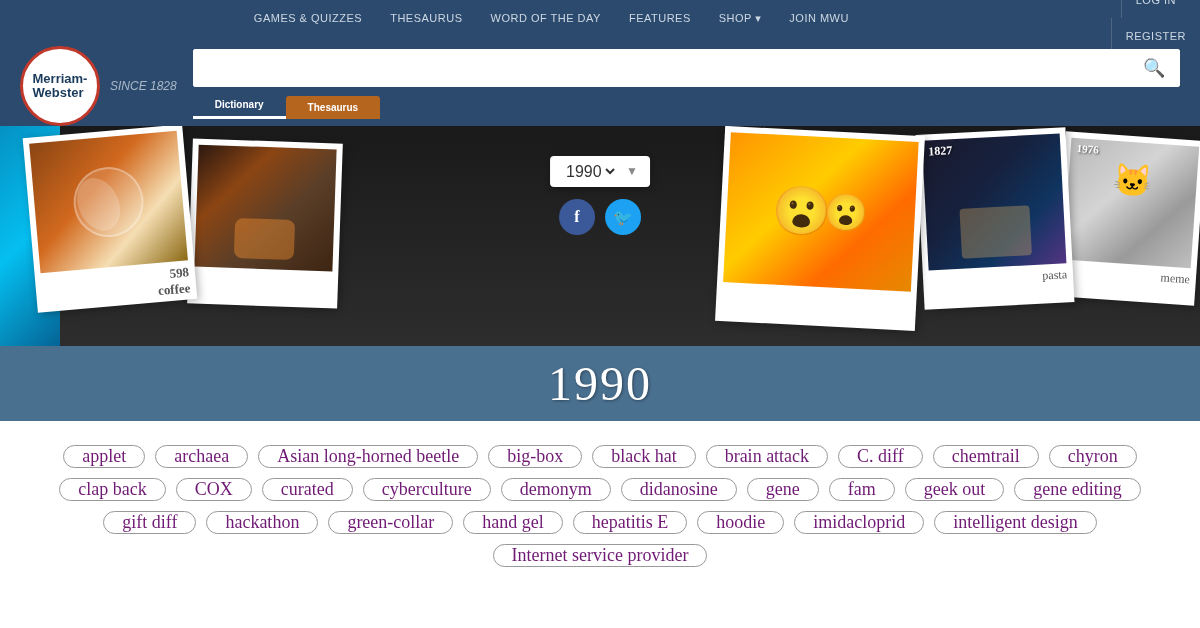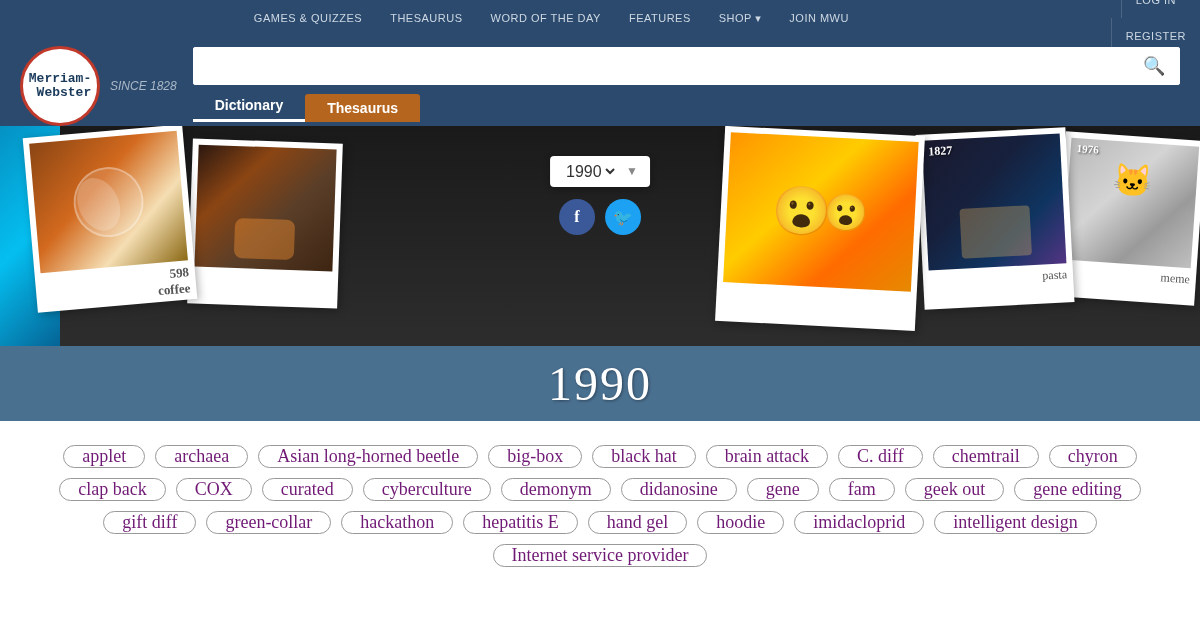--- a/index.html
+++ b/index.html
@@ -78,22 +78,22 @@
       display: flex;
       flex-direction: column;
       align-items: center;
       justify-content: center;
       padding: 6px;
     }
     .logo-text-mw {
       font-size: 13px;
       font-weight: bold;
       color: #1a3a5c;
-      font-family: Liberation Mono, monospace;
-      text-align: right;
+      font-family: Liberation Sans, sans-serif;
+      text-align: left;
       line-height: 1.1;
     }
     .logo-since {
       color: #aab8c7;
       font-size: 12px;
       font-family: Arial, sans-serif;
       font-style: italic;
       white-space: nowrap;
     }
     .search-area {
@@ -132,21 +132,21 @@
       font-size: 18px;
     }
     .tabs-row {
       display: flex;
       align-items: flex-end;
       gap: 0;
     }
     .tab {
       padding: 6px 22px;
       font-family: Arial, sans-serif;
-      font-size: 14px;
+      font-size: 10px;
       cursor: pointer;
       border-radius: 3px 3px 0 0;
       font-weight: bold;
     }
     .tab-dictionary {
       background: transparent;
       color: #fff;
       border-bottom: 3px solid #fff;
     }
     .tab-thesaurus {
@@ -426,22 +426,22 @@
       <span class="word-pill">COX</span>
       <span class="word-pill">curated</span>
       <span class="word-pill">cyberculture</span>
       <span class="word-pill">demonym</span>
       <span class="word-pill">didanosine</span>
       <span class="word-pill">gene</span>
       <span class="word-pill">fam</span>
       <span class="word-pill">geek out</span>
       <span class="word-pill">gene editing</span>
       <span class="word-pill">gift diff</span>
+      <span class="word-pill">hackathon</span>
       <span class="word-pill">green-collar</span>
-      <span class="word-pill">hackathon</span>
+      <span class="word-pill">hand gel</span>
       <span class="word-pill">hepatitis E</span>
-      <span class="word-pill">hand gel</span>
       <span class="word-pill">hoodie</span>
       <span class="word-pill">imidacloprid</span>
       <span class="word-pill">intelligent design</span>
       <span class="word-pill">Internet service provider</span>
     </div>
 </section>
 
 </body></html>

